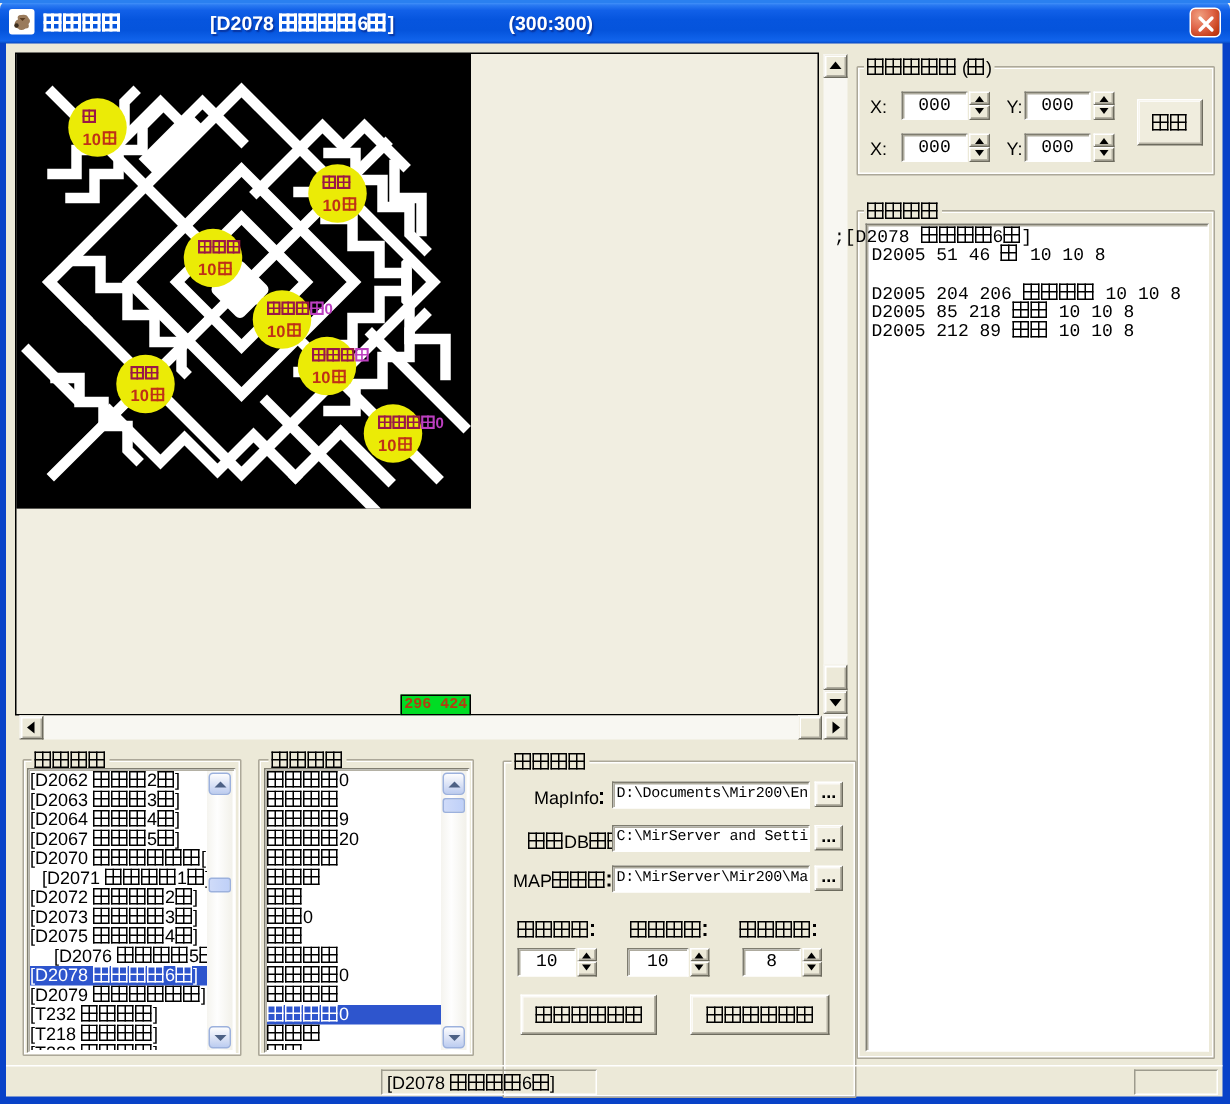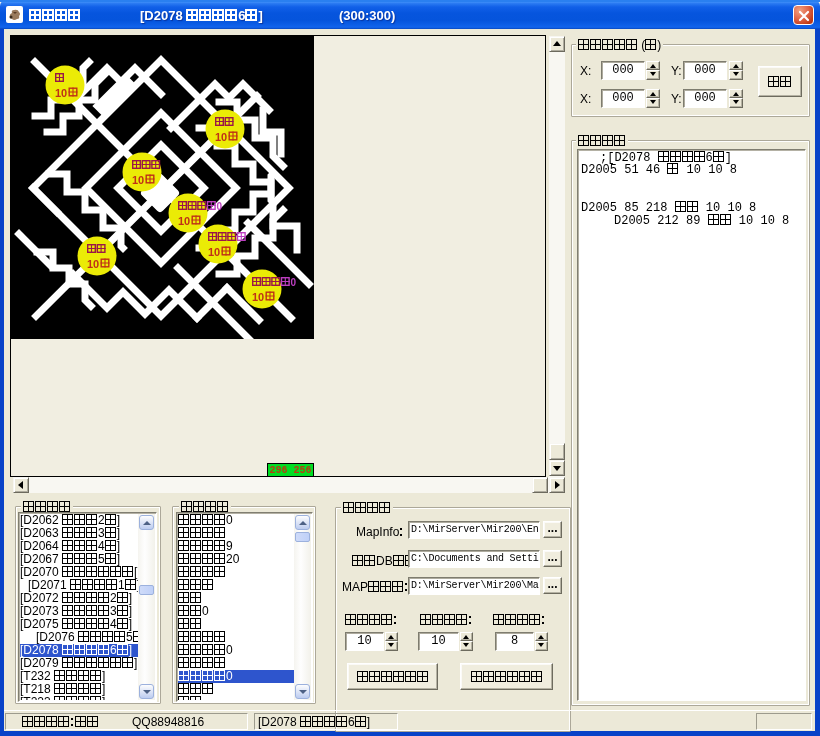--- a/index.html
+++ b/index.html
@@ -196,21 +196,21 @@
             <rect x="260.9" y="241.7" width="7.6" height="7.6" fill="none" stroke="#9a1747" stroke-width="1.4"></rect>
             <path d="M260.2 245.5 h9.0 M264.7 241.0 v9.0" stroke="#9a1747" stroke-width="1.1"></path>
             <rect x="270.5" y="241.7" width="7.6" height="7.6" fill="none" stroke="#bc3fc0" stroke-width="1.4"></rect>
             <path d="M269.8 245.5 h9.0 M274.3 241.0 v9.0" stroke="#bc3fc0" stroke-width="1.1"></path>
             <text x="279.4" y="249.5" font-family="Liberation Sans" font-size="10" font-weight="bold" fill="#bc3fc0">0</text>
             <text x="241.0" y="264.5" font-family="Liberation Sans" font-size="11" font-weight="bold" fill="#bf3117">10</text>
             <rect x="255.2" y="256.2" width="7.6" height="7.6" fill="none" stroke="#bf3117" stroke-width="1.4"></rect>
             <path d="M254.5 260.0 h9.0 M259.0 255.5 v9.0" stroke="#bf3117" stroke-width="1.1"></path>
           </g>
         </svg></div>
-      <div class="abs" id="greenlbl">296 256</div>
+      <div class="abs" id="greenlbl">296 424</div>
     </div>
     <div class="ctrack" style="left:545px;top:7px;width:16px;height:441px"></div>
     <div class="csbtn" style="left:545px;top:7px"></div>
     <div class="tri" style="left:549px;top:12px;border-left:4px solid transparent;border-right:4px solid transparent;border-bottom:5px solid #000"></div>
     <div class="cthumb" style="left:545px;top:414px;width:16px;height:17px"></div>
     <div class="csbtn" style="left:545px;top:431px"></div>
     <div class="tri" style="left:549px;top:437px;border-left:4px solid transparent;border-right:4px solid transparent;border-top:5px solid #000"></div>
     <div class="ctrack" style="left:9px;top:448px;width:552px;height:16px"></div>
     <div class="csbtn" style="left:9px;top:448px"></div>
     <div class="tri" style="left:14px;top:452px;border-top:4px solid transparent;border-bottom:4px solid transparent;border-right:5px solid #000"></div>
@@ -240,24 +240,25 @@
     <div class="lbl" style="left:667px;top:63px">Y:</div>
     <div class="field" style="left:679px;top:60px;width:44px;height:19px;text-align:center;line-height:17px">000</div>
     <div class="spinb" style="left:725px;top:60px;width:14px;height:9px"></div>
     <div class="spinb" style="left:725px;top:69px;width:14px;height:10px"></div>
     <div class="tri" style="left:729px;top:63px;border-left:3px solid transparent;border-right:3px solid transparent;border-bottom:4px solid #000"></div>
     <div class="tri" style="left:729px;top:71px;border-left:3px solid transparent;border-right:3px solid transparent;border-top:4px solid #000"></div>
     <div class="btn" style="left:754px;top:37px;width:44px;height:31px;line-height:30px"><i class="h"></i><i class="h"></i></div>
     <div class="group" style="left:567px;top:111px;width:239px;height:566px"></div>
     <div class="glabel" style="left:572px;top:105px"><i class="h"></i><i class="h"></i><i class="h"></i><i class="h"></i></div>
     <div class="sunken" style="left:573px;top:120px;width:229px;height:552px;font:12px 'Liberation Mono',monospace"></div>
-    <div class="abs" style="left:596px;top:121.5px;height:13px;line-height:13px;font:12px 'Liberation Mono',monospace;white-space:pre">;[D2078 <i class="h"></i><i class="h"></i><i class="h"></i><i class="h"></i>6<i class="h"></i>]</div>
+    <div class="abs" style="left:552px;top:121.5px;height:13px;line-height:13px;font:12px 'Liberation Mono',monospace;white-space:pre">;[D2078 <i class="h"></i><i class="h"></i><i class="h"></i><i class="h"></i>6<i class="h"></i>]</div>
     <div class="abs" style="left:577px;top:134.2px;height:13px;line-height:13px;font:12px 'Liberation Mono',monospace;white-space:pre">D2005 51 46 <i class="h"></i> 10 10 8</div>
+    <div class="abs" style="left:577px;top:159.6px;height:13px;line-height:13px;font:12px 'Liberation Mono',monospace;white-space:pre">D2005 204 206 <i class="h"></i><i class="h"></i><i class="h"></i><i class="h"></i> 10 10 8</div>
     <div class="abs" style="left:577px;top:172px;height:13px;line-height:13px;font:12px 'Liberation Mono',monospace;white-space:pre">D2005 85 218 <i class="h"></i><i class="h"></i> 10 10 8</div>
-    <div class="abs" style="left:610px;top:185.0px;height:13px;line-height:13px;font:12px 'Liberation Mono',monospace;white-space:pre">D2005 212 89 <i class="h"></i><i class="h"></i> 10 10 8</div>
+    <div class="abs" style="left:577px;top:185.0px;height:13px;line-height:13px;font:12px 'Liberation Mono',monospace;white-space:pre">D2005 212 89 <i class="h"></i><i class="h"></i> 10 10 8</div>
     <div class="group" style="left:11px;top:477px;width:146px;height:198px"></div>
     <div class="glabel" style="left:17px;top:471px"><i class="h"></i><i class="h"></i><i class="h"></i><i class="h"></i></div>
     <div class="sunken" style="left:14px;top:483px;width:139px;height:190px"></div>
     <div class="row" style="left:16px;top:485px;width:118px;height:13px">[D2062 <i class="h"></i><i class="h"></i><i class="h"></i>2<i class="h"></i>]</div>
     <div class="row" style="left:16px;top:498px;width:118px;height:13px">[D2063 <i class="h"></i><i class="h"></i><i class="h"></i>3<i class="h"></i>]</div>
     <div class="row" style="left:16px;top:511px;width:118px;height:13px">[D2064 <i class="h"></i><i class="h"></i><i class="h"></i>4<i class="h"></i>]</div>
     <div class="row" style="left:16px;top:524px;width:118px;height:13px">[D2067 <i class="h"></i><i class="h"></i><i class="h"></i>5<i class="h"></i>]</div>
     <div class="row" style="left:16px;top:537px;width:118px;height:13px">[D2070 <i class="h"></i><i class="h"></i><i class="h"></i><i class="h"></i><i class="h"></i><i class="h"></i>[</div>
     <div class="row" style="left:24px;top:550px;width:118px;height:13px">[D2071 <i class="h"></i><i class="h"></i><i class="h"></i><i class="h"></i>1<i class="h"></i>]</div>
     <div class="row" style="left:16px;top:563px;width:118px;height:13px">[D2072 <i class="h"></i><i class="h"></i><i class="h"></i><i class="h"></i>2<i class="h"></i>]</div>
@@ -295,24 +296,24 @@
     <div class="row" style="left:174px;top:667px;width:116px;height:4px"><i class="h"></i><i class="h"></i></div>
     <div class="xbar" style="left:290px;top:485px;height:186px"></div>
     <div class="xbtn" style="left:291px;top:486px"></div>
     <div class="xtri" style="left:295px;top:492px;border-left:4px solid transparent;border-right:4px solid transparent;border-bottom:4px solid #4d6185"></div>
     <div class="xthumb" style="left:291px;top:503px;height:10px"></div>
     <div class="xbtn" style="left:291px;top:655px"></div>
     <div class="xtri" style="left:295px;top:661px;border-left:4px solid transparent;border-right:4px solid transparent;border-top:4px solid #4d6185"></div>
     <div class="group" style="left:331px;top:478px;width:236px;height:225px"></div>
     <div class="glabel" style="left:337px;top:472px"><i class="h"></i><i class="h"></i><i class="h"></i><i class="h"></i></div>
     <div class="lbl" style="left:352px;top:496px">MapInfo<i class="h cl"></i></div>
-    <div class="field fsm" style="left:404px;top:492px;width:132px;height:18px;padding-left:2px">D:\MirServer\Mir200\En</div>
+    <div class="field fsm" style="left:404px;top:492px;width:132px;height:18px;padding-left:2px">D:\Documents\Mir200\En</div>
     <div class="btn" style="left:539px;top:492px;width:19px;height:17px;line-height:12px;font-weight:bold">...</div>
     <div class="lbl" style="left:348px;top:525px"><i class="h"></i><i class="h"></i>DB<i class="h"></i><i class="h"></i><i class="h cl"></i></div>
-    <div class="field fsm" style="left:404px;top:521px;width:132px;height:18px;padding-left:2px">C:\Documents and Setti</div>
+    <div class="field fsm" style="left:404px;top:521px;width:132px;height:18px;padding-left:2px">C:\MirServer and Setti</div>
     <div class="btn" style="left:539px;top:521px;width:19px;height:17px;line-height:12px;font-weight:bold">...</div>
     <div class="lbl" style="left:338px;top:551px">MAP<i class="h"></i><i class="h"></i><i class="h"></i><i class="h cl"></i></div>
     <div class="field fsm" style="left:404px;top:548px;width:132px;height:18px;padding-left:2px">D:\MirServer\Mir200\Ma</div>
     <div class="btn" style="left:539px;top:548px;width:19px;height:17px;line-height:12px;font-weight:bold">...</div>
     <div class="lbl" style="left:341px;top:584px"><i class="h"></i><i class="h"></i><i class="h"></i><i class="h"></i><i class="h cl"></i></div>
     <div class="lbl" style="left:416px;top:584px"><i class="h"></i><i class="h"></i><i class="h"></i><i class="h"></i><i class="h cl"></i></div>
     <div class="lbl" style="left:489px;top:584px"><i class="h"></i><i class="h"></i><i class="h"></i><i class="h"></i><i class="h cl"></i></div>
     <div class="field" style="left:341px;top:603px;width:39px;height:19px;text-align:center;line-height:17px">10</div>
     <div class="spinb" style="left:381px;top:603px;width:13px;height:9px"></div>
     <div class="spinb" style="left:381px;top:612px;width:13px;height:10px"></div>
@@ -324,15 +325,14 @@
     <div class="tri" style="left:459px;top:606px;border-left:3px solid transparent;border-right:3px solid transparent;border-bottom:4px solid #000"></div>
     <div class="tri" style="left:459px;top:614px;border-left:3px solid transparent;border-right:3px solid transparent;border-top:4px solid #000"></div>
     <div class="field" style="left:491px;top:603px;width:39px;height:19px;text-align:center;line-height:17px">8</div>
     <div class="spinb" style="left:531px;top:603px;width:13px;height:9px"></div>
     <div class="spinb" style="left:531px;top:612px;width:13px;height:10px"></div>
     <div class="tri" style="left:534px;top:606px;border-left:3px solid transparent;border-right:3px solid transparent;border-bottom:4px solid #000"></div>
     <div class="tri" style="left:534px;top:614px;border-left:3px solid transparent;border-right:3px solid transparent;border-top:4px solid #000"></div>
     <div class="btn" style="left:343px;top:634px;width:91px;height:27px;line-height:26px"><i class="h"></i><i class="h"></i><i class="h"></i><i class="h"></i><i class="h"></i><i class="h"></i></div>
     <div class="btn" style="left:456px;top:634px;width:93px;height:27px;line-height:26px"><i class="h"></i><i class="h"></i><i class="h"></i><i class="h"></i><i class="h"></i><i class="h"></i></div>
     <div class="abs" style="left:0px;top:681px;width:811px;height:1px;background:#fff"></div>
-    <div class="spanel" style="left:1px;top:684px;width:243px"><span style="position:absolute;left:16px"><i class="h"></i><i class="h"></i><i class="h"></i><i class="h"></i><i class="h cl"></i><i class="h"></i><i class="h"></i></span><span style="position:absolute;left:126px">QQ88948816</span></div>
     <div class="spanel" style="left:250px;top:684px;width:144px"><span style="position:absolute;left:3px">[D2078 <i class="h"></i><i class="h"></i><i class="h"></i><i class="h"></i>6<i class="h"></i>]</span></div>
     <div class="spanel" style="left:752px;top:684px;width:56px"></div>
   </div>
 </body></html>

